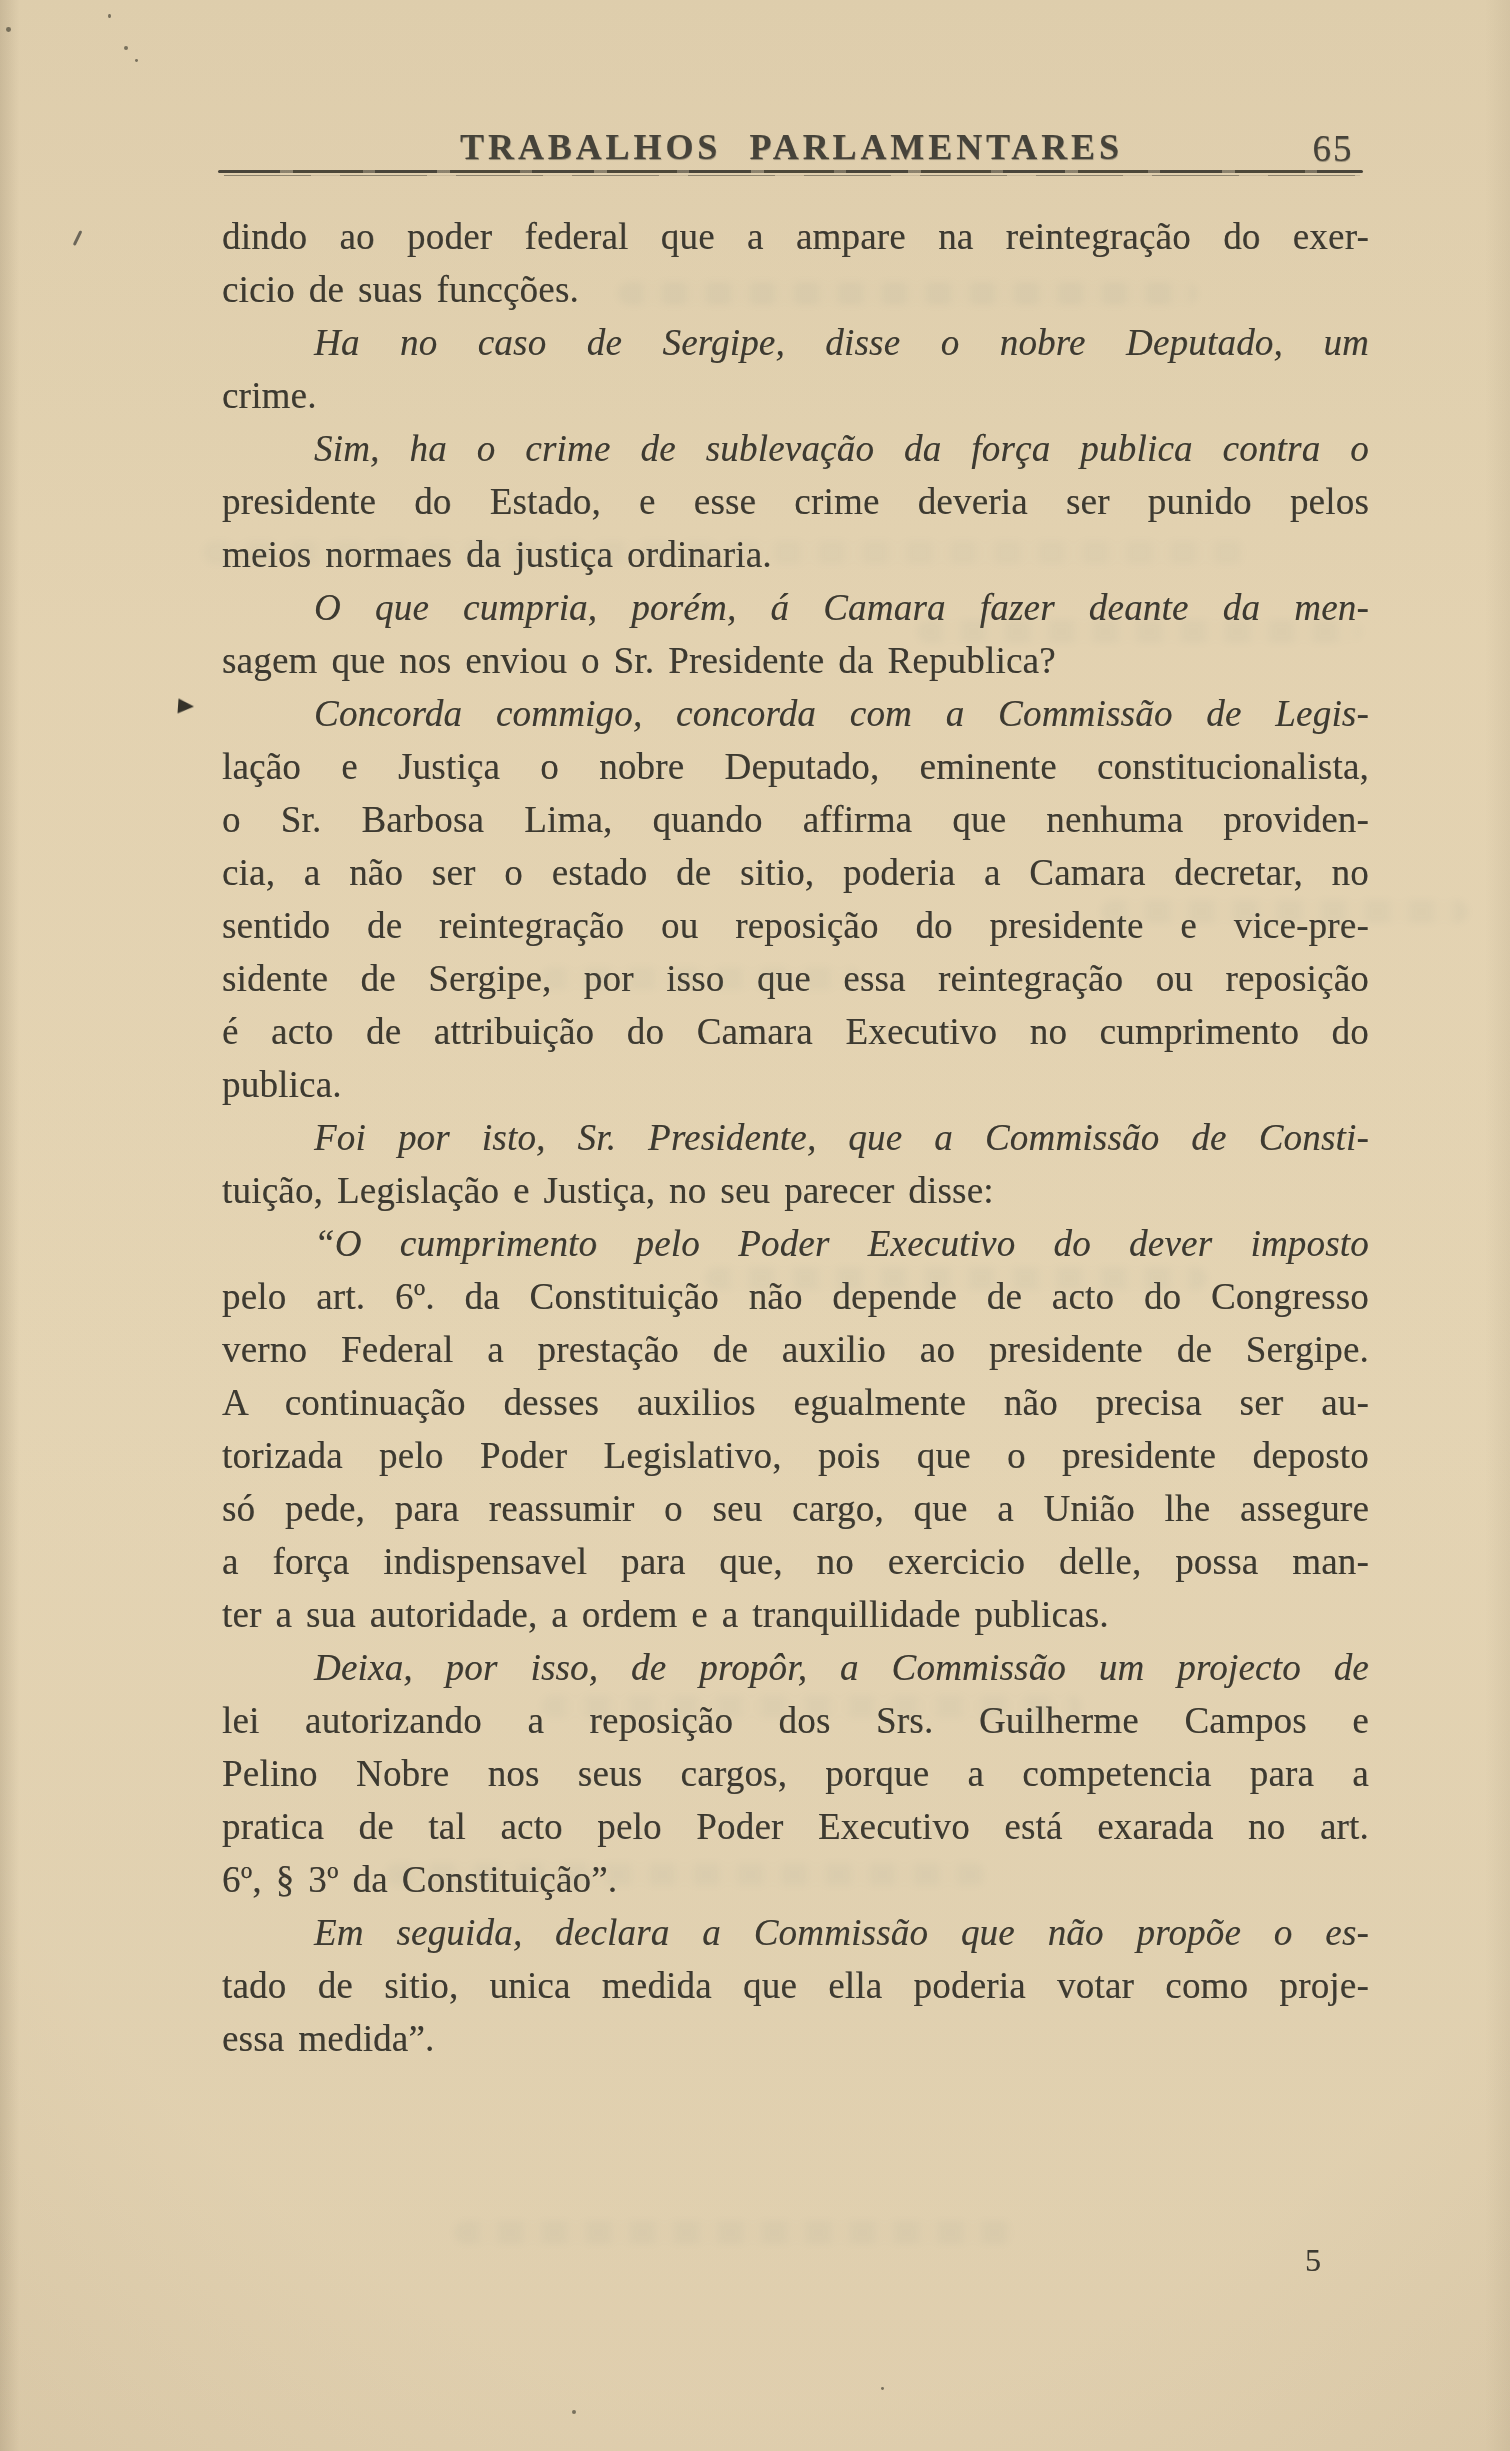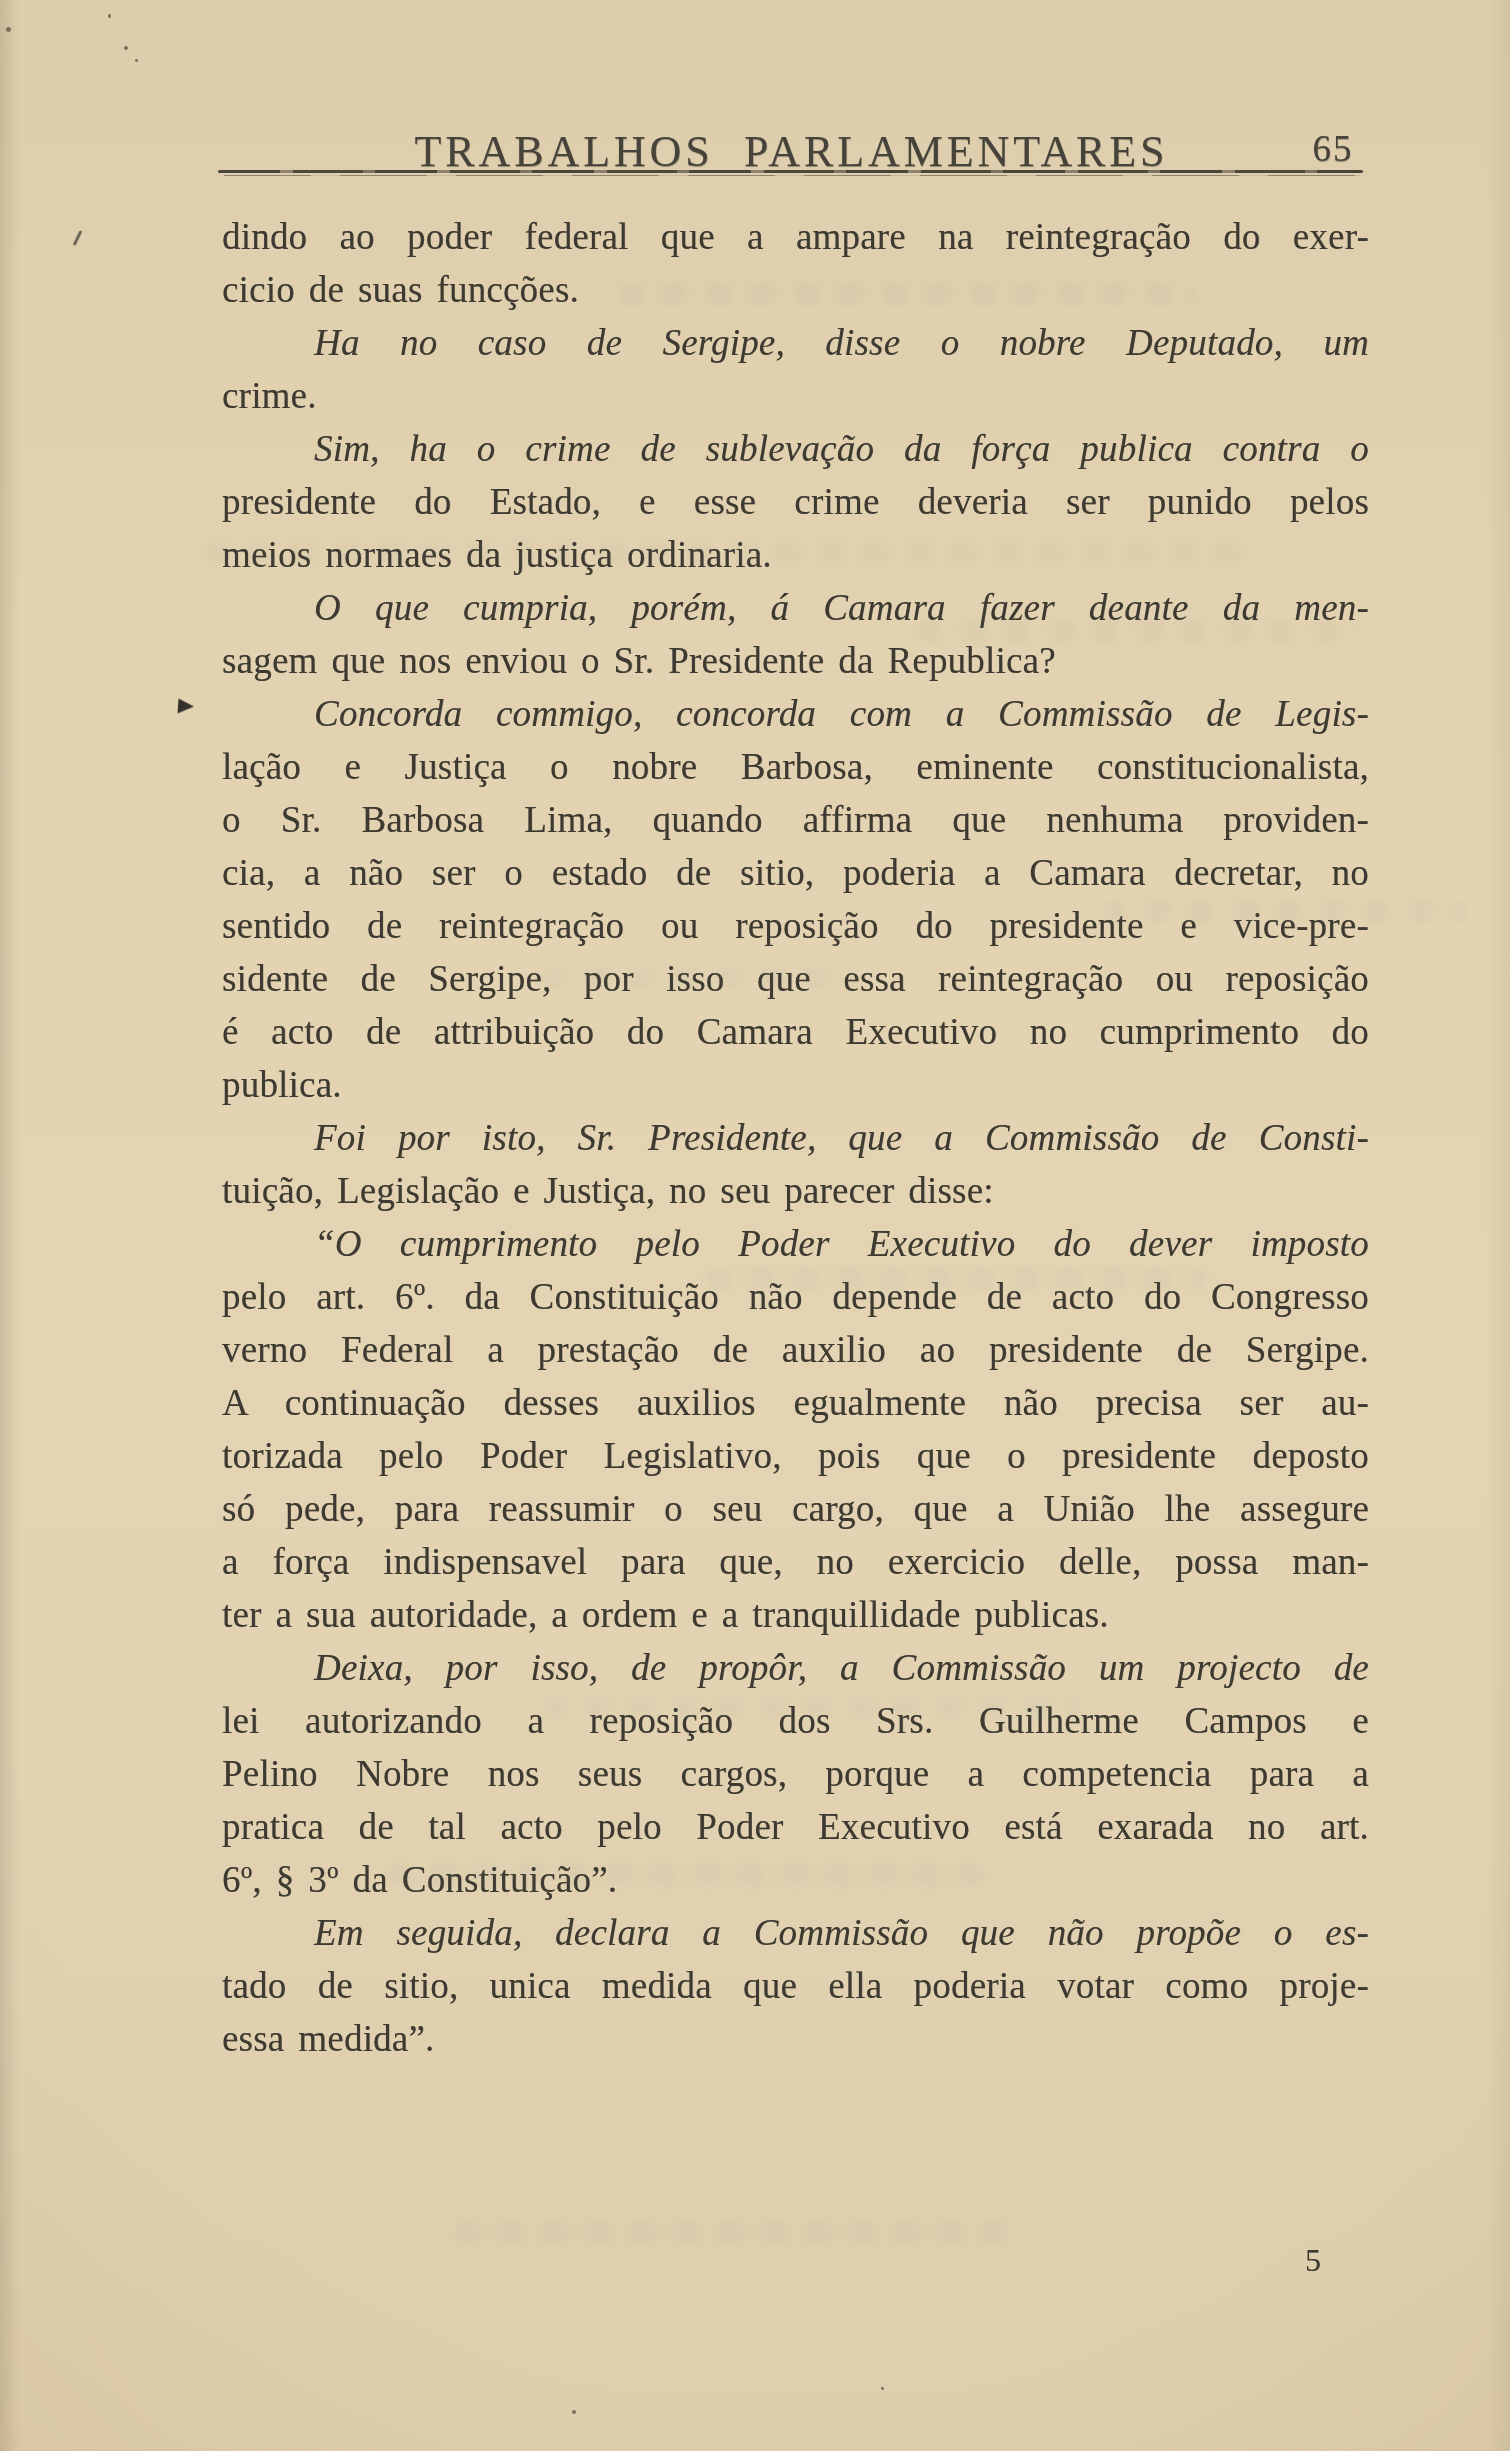--- a/index.html
+++ b/index.html
@@ -14,23 +14,24 @@
       linear-gradient(270deg, rgba(92,76,52,0.08), rgba(92,76,52,0) 25px),
       radial-gradient(130% 115% at 52% 38%, rgba(255,246,222,0.22) 0 52%, rgba(90,74,50,0.10) 100%),
       linear-gradient(180deg,#d5c29e 0%,#dbc8a4 26%,#dccaa7 58%,#d6c3a0 100%);
   }
   
   .running-head{
     position:absolute;top:126px;left:220px;width:1143px;height:42px;
     text-align:center;
   }
   .running-title{
-    font-size:44px;letter-spacing:3.9px;word-spacing:15.4px;
+    font-size:36px;letter-spacing:3.9px;word-spacing:15.4px;
     color:#46433a;
     text-shadow:0.4px 0.5px 0.7px rgba(60,56,46,0.45);
+    font-weight:bold;
   }
   .page-number{
     position:absolute;right:9.7px;top:1px;
     font-size:37px;letter-spacing:1.9px;color:#46433a;
     text-shadow:0.4px 0.5px 0.7px rgba(60,56,46,0.45);
   }
   .head-rule{
     position:absolute;top:170px;left:218px;width:1145px;height:6.8px;
   }
   .head-rule::before{
@@ -104,21 +105,21 @@
       <div class="line">dindo ao poder federal que a ampare na reintegração do exer-</div>
       <div class="line end">cicio de suas funcções.</div>
       <div class="line indent">Ha no caso de Sergipe, disse o nobre Deputado, um</div>
       <div class="line end">crime.</div>
       <div class="line indent">Sim, ha o crime de sublevação da força publica contra o</div>
       <div class="line">presidente do Estado, e esse crime deveria ser punido pelos</div>
       <div class="line end">meios normaes da justiça ordinaria.</div>
       <div class="line indent">O que cumpria, porém, á Camara fazer deante da men-</div>
       <div class="line end">sagem que nos enviou o Sr. Presidente da Republica?</div>
       <div class="line indent">Concorda commigo, concorda com a Commissão de Legis-</div>
-      <div class="line">lação e Justiça o nobre Barbosa, eminente constitucionalista,</div>
+      <div class="line">lação e Justiça o nobre Deputado, eminente constitucionalista,</div>
       <div class="line">o Sr. Barbosa Lima, quando affirma que nenhuma providen-</div>
       <div class="line">cia, a não ser o estado de sitio, poderia a Camara decretar, no</div>
       <div class="line">sentido de reintegração ou reposição do presidente e vice-pre-</div>
       <div class="line">sidente de Sergipe, por isso que essa reintegração ou reposição</div>
       <div class="line">é acto de attribuição do Camara Executivo no cumprimento do</div>
       <div class="line end">publica.</div>
       <div class="line indent">Foi por isto, Sr. Presidente, que a Commissão de Consti-</div>
       <div class="line end">tuição, Legislação e Justiça, no seu parecer disse:</div>
       <div class="line indent">“O cumprimento pelo Poder Executivo do dever imposto</div>
       <div class="line">pelo art. 6º. da Constituição não depende de acto do Congresso</div>

